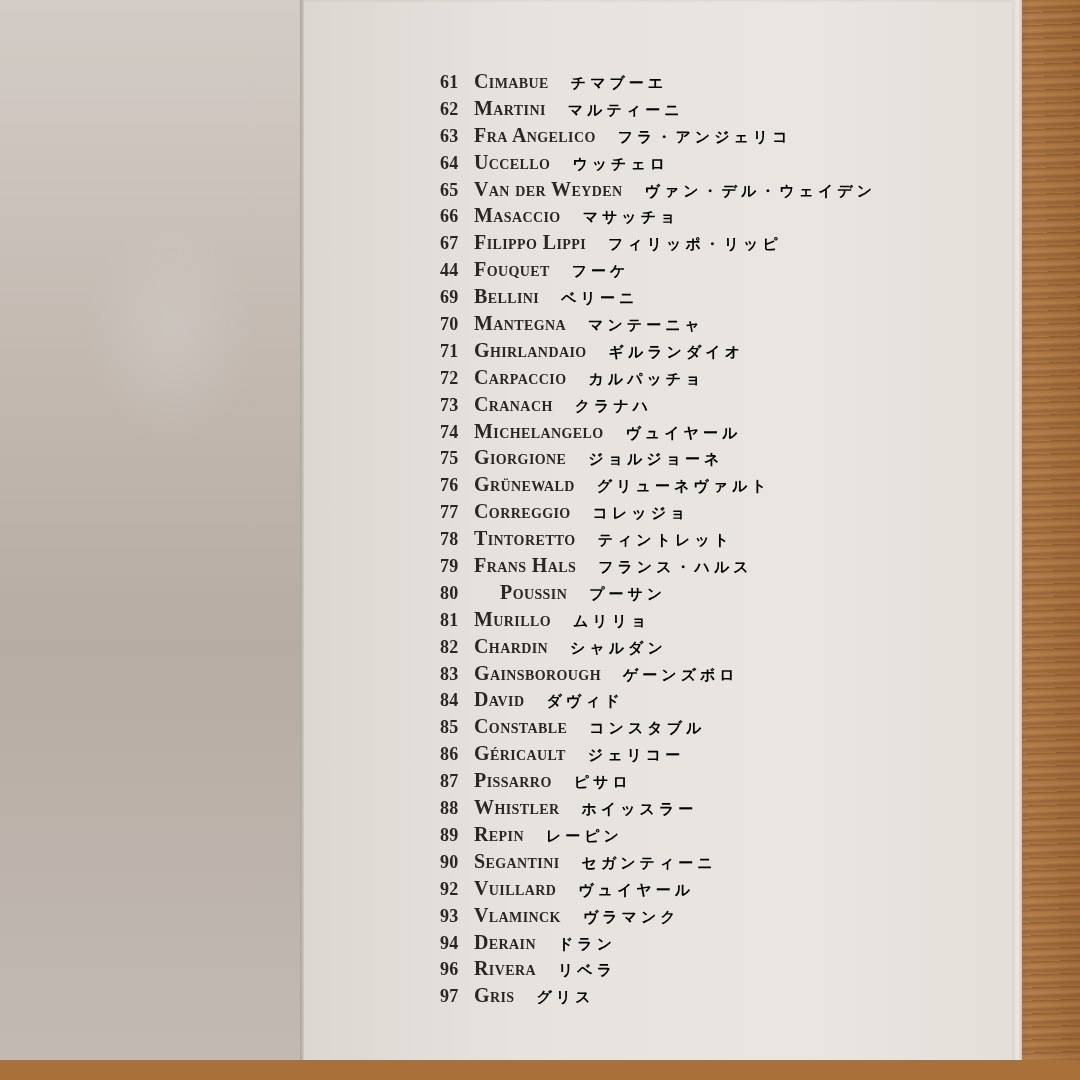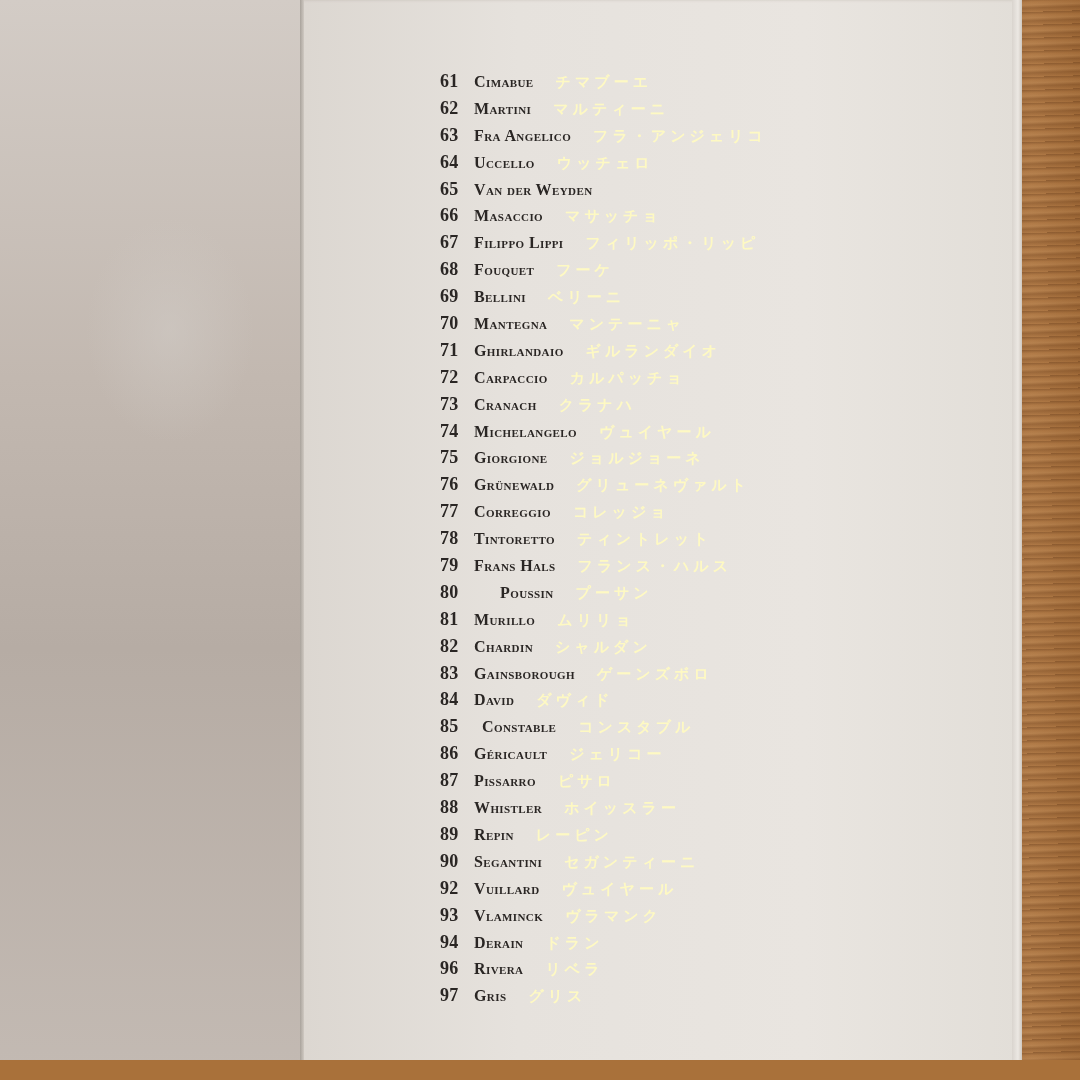--- a/index.html
+++ b/index.html
@@ -82,32 +82,32 @@
       display: flex;
       align-items: baseline;
     }
     .num {
       font-size: 18px;
       width: 34px;
       display: inline-block;
       letter-spacing: 0.2px;
     }
     .en {
-      font-size: 16px;
+      font-size: 20px;
       font-variant: small-caps;
       letter-spacing: 0.4px;
       margin-right: 22px;
       text-transform: lowercase;
     }
     .en::first-letter { text-transform: uppercase; }
     .jp {
       font-family: "DejaVu Sans", sans-serif;
       font-size: 15px;
       letter-spacing: 4px;
-      color: #fef9c3;
+      color: #000000;
     }
   </style>
 </head>
 <body>
 
 <div class="scene">
   <div class="wood"></div>
   <div class="left-page"></div>
   <div class="gutter"></div>
   <div class="right-page">
@@ -132,33 +132,34 @@
         <span class="jp">フラ・アンジェリコ</span>
       </li>
       <li class="entry">
         <span class="num">64</span>
         <span class="en" style="text-transform: none;">Uccello</span>
         <span class="jp">ウッチェロ</span>
       </li>
       <li class="entry">
         <span class="num">65</span>
         <span class="en" style="text-transform: none;">Van der Weyden</span>
+        <span class="jp">ヴァン・デル・ウェイデン</span>
       </li>
       <li class="entry">
         <span class="num">66</span>
         <span class="en" style="text-transform: none;">Masaccio</span>
         <span class="jp">マサッチョ</span>
       </li>
       <li class="entry">
         <span class="num">67</span>
         <span class="en" style="text-transform: none;">Filippo Lippi</span>
         <span class="jp">フィリッポ・リッピ</span>
       </li>
       <li class="entry">
-        <span class="num">68</span>
+        <span class="num">44</span>
         <span class="en" style="text-transform: none;">Fouquet</span>
         <span class="jp">フーケ</span>
       </li>
       <li class="entry">
         <span class="num">69</span>
         <span class="en" style="text-transform: none;">Bellini</span>
         <span class="jp">ベリーニ</span>
       </li>
       <li class="entry">
         <span class="num">70</span>
@@ -230,21 +231,21 @@
         <span class="en" style="text-transform: none;">Gainsborough</span>
         <span class="jp">ゲーンズボロ</span>
       </li>
       <li class="entry">
         <span class="num">84</span>
         <span class="en" style="text-transform: none;">David</span>
         <span class="jp">ダヴィド</span>
       </li>
       <li class="entry">
         <span class="num">85</span>
-        <span class="en" style="text-transform: none; margin-left: 8px;">Constable</span>
+        <span class="en" style="text-transform: none;">Constable</span>
         <span class="jp">コンスタブル</span>
       </li>
       <li class="entry">
         <span class="num">86</span>
         <span class="en" style="text-transform: none;">Géricault</span>
         <span class="jp">ジェリコー</span>
       </li>
       <li class="entry">
         <span class="num">87</span>
         <span class="en" style="text-transform: none;">Pissarro</span>

